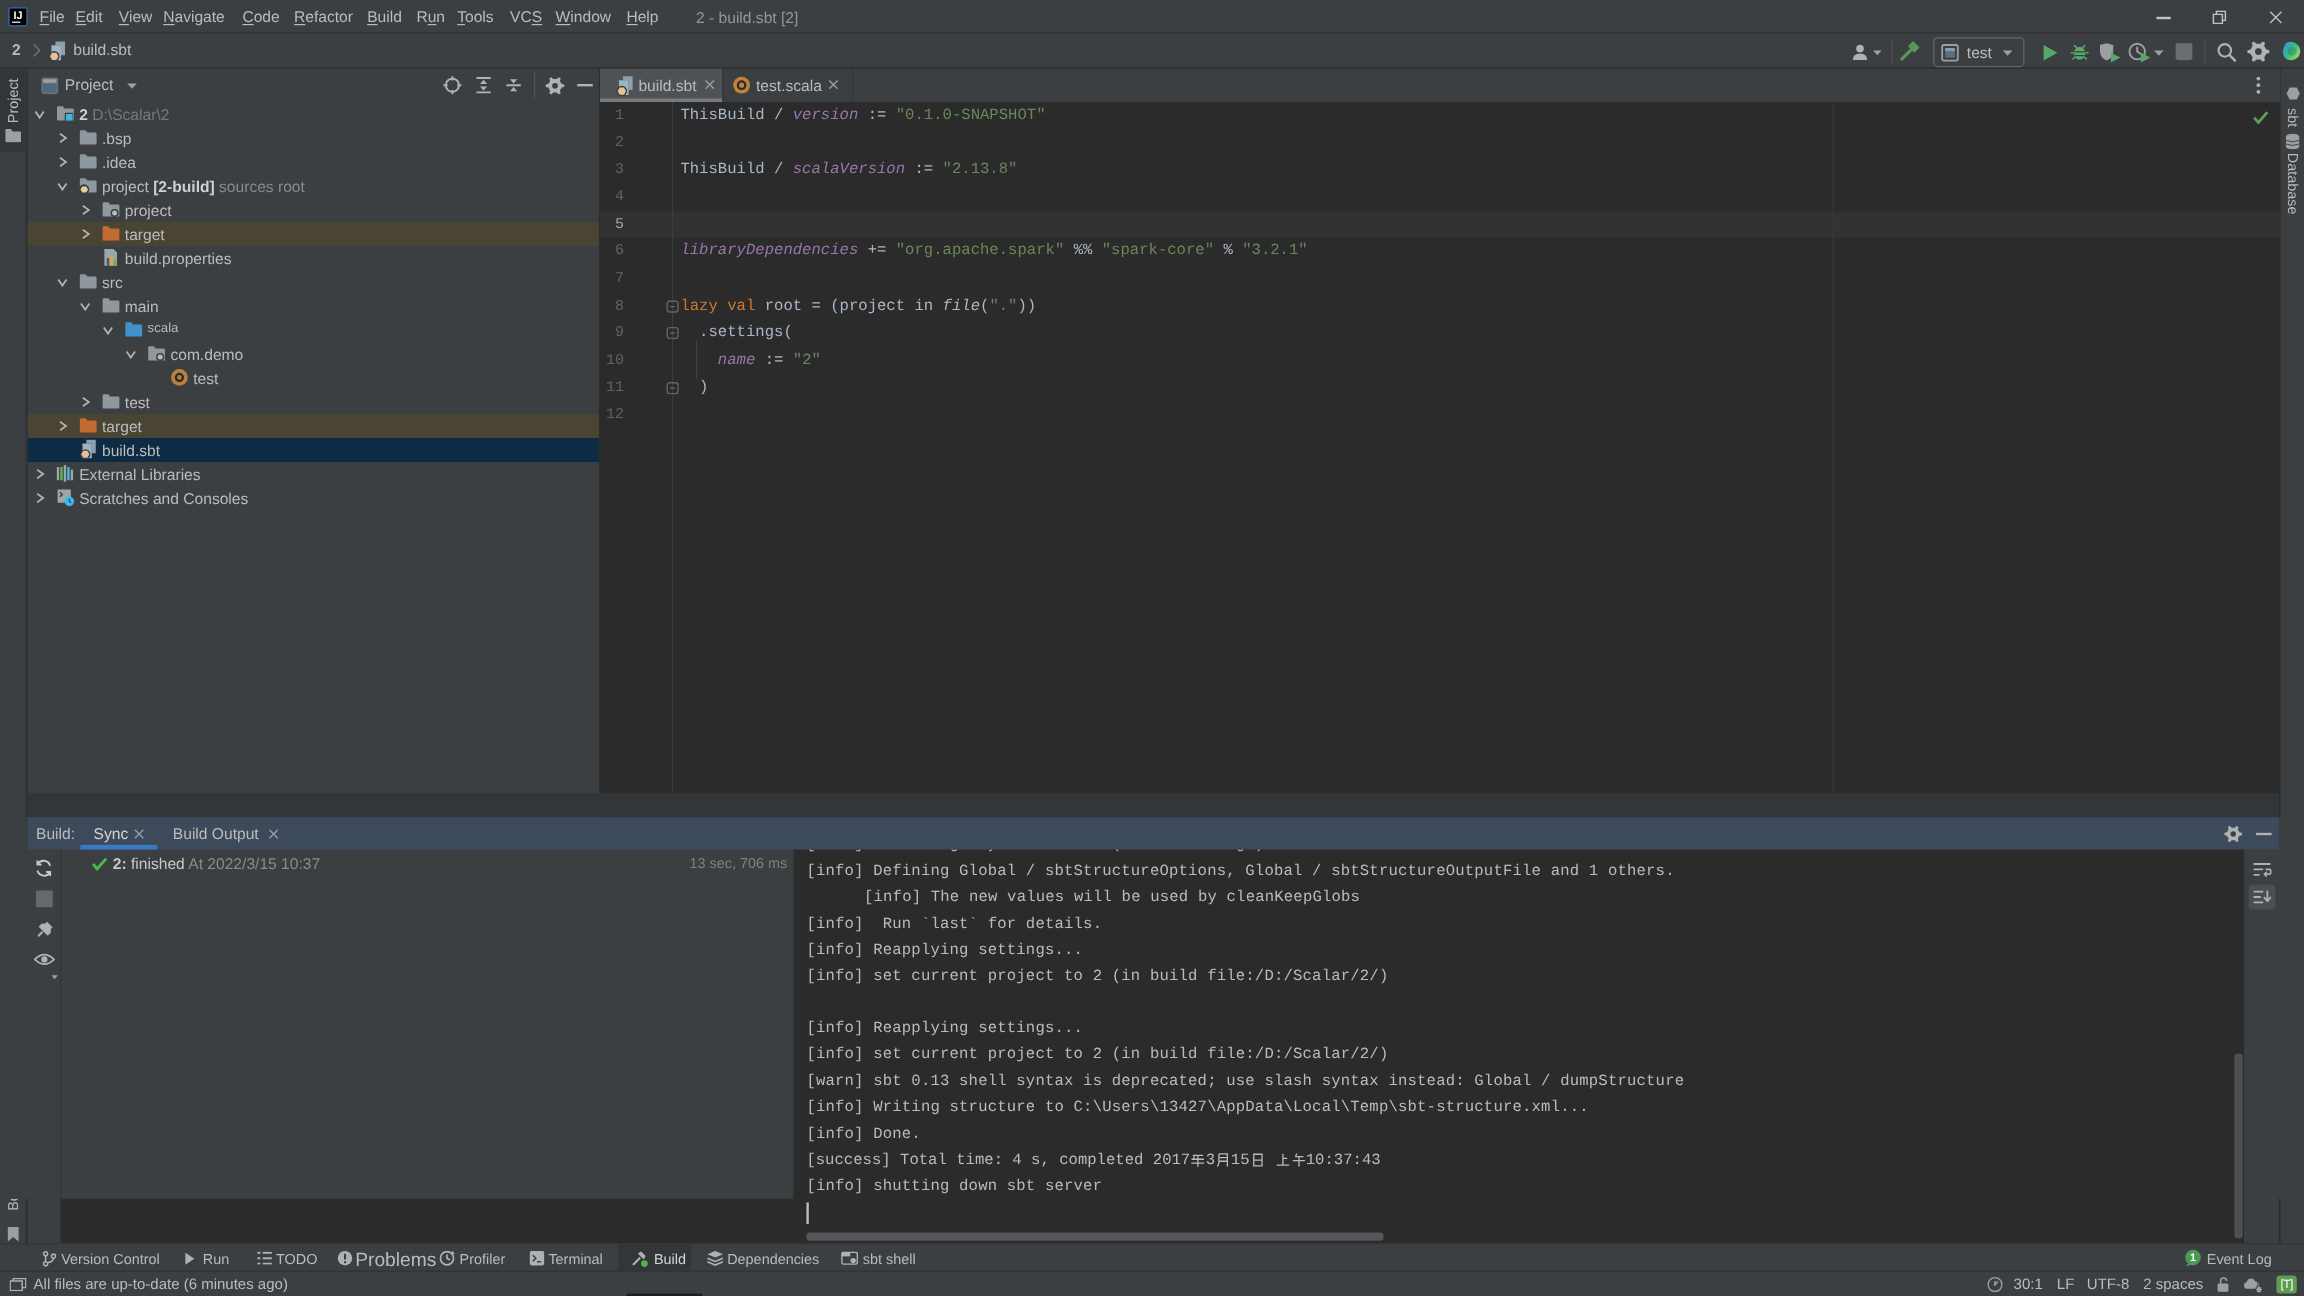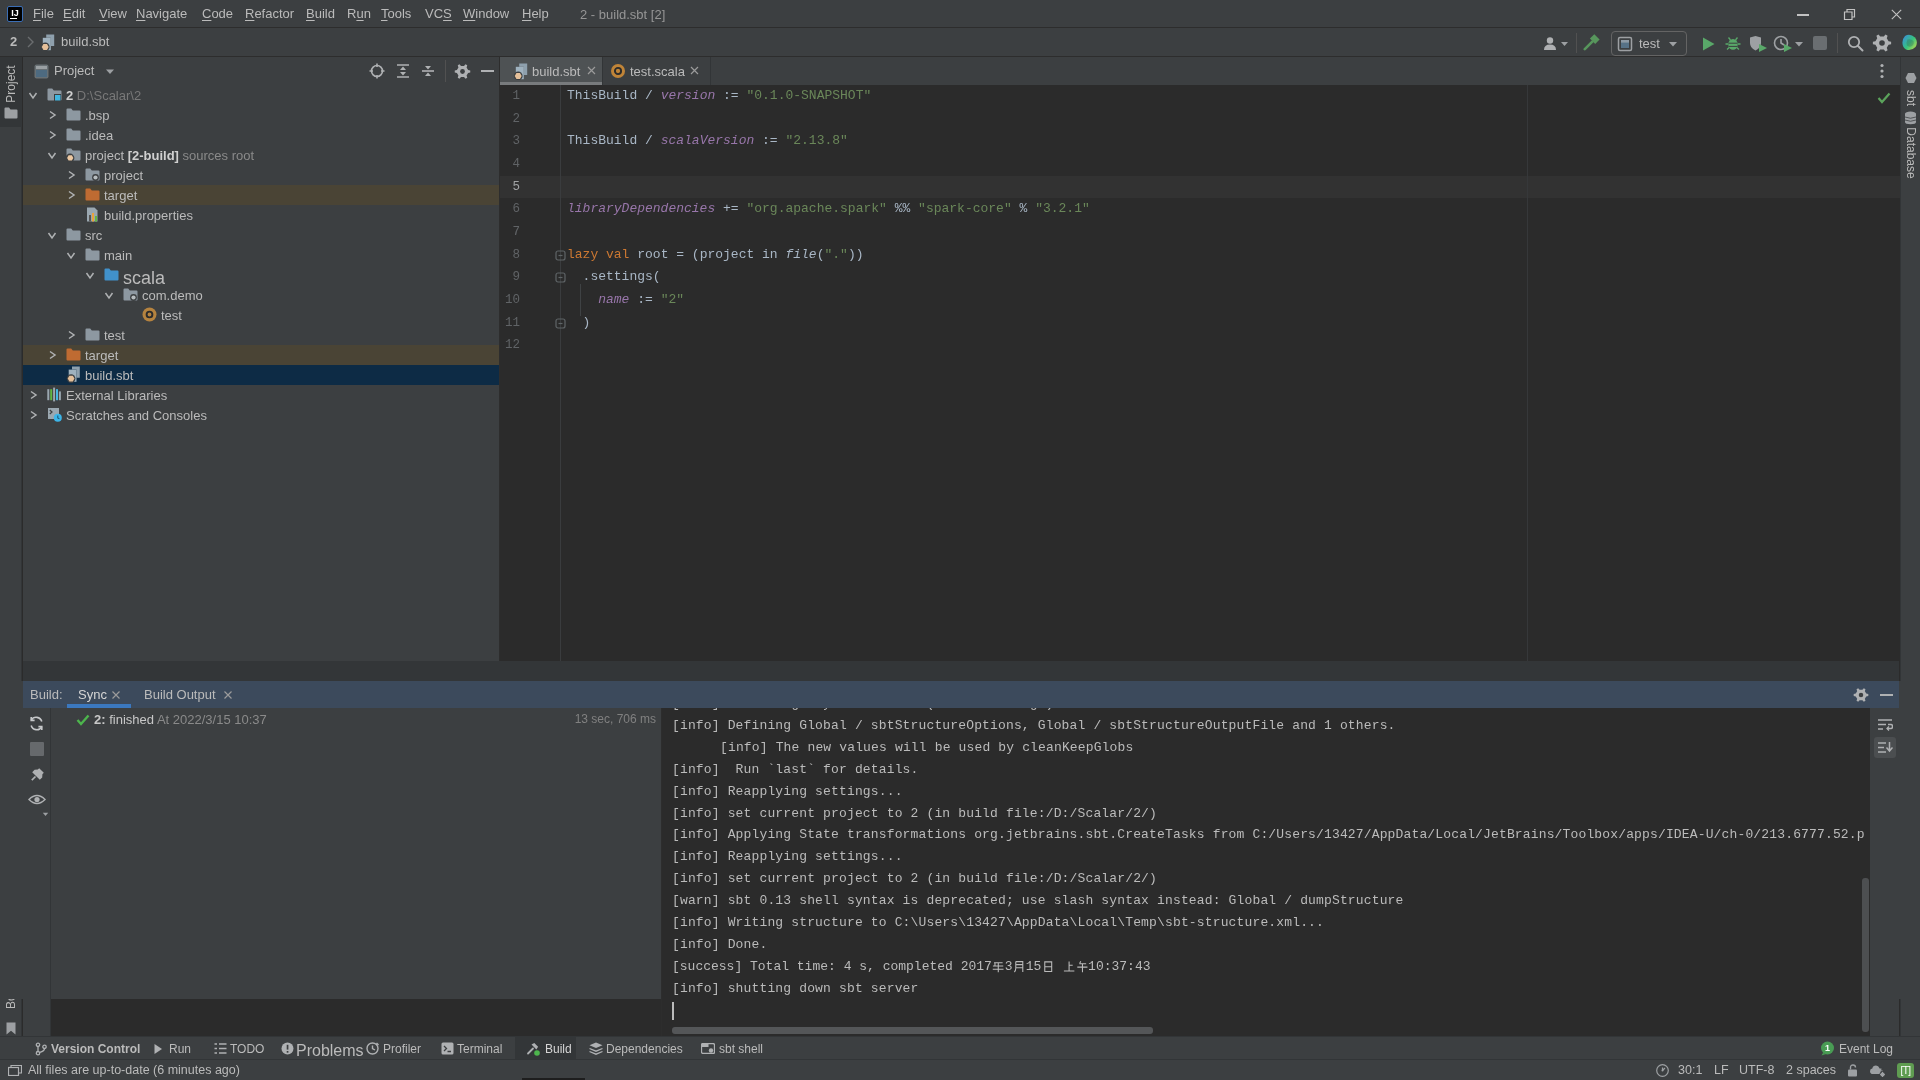--- a/index.html
+++ b/index.html
@@ -234,21 +234,21 @@
 <svg class="ab" style="left:62px;top:191px;" width="15" height="13" viewBox="0 0 15 13">
       <path d="M0.5 1.5 Q0.5 0.5 1.5 0.5 L5.2 0.5 L6.8 2.5 L13.5 2.5 Q14.5 2.5 14.5 3.5 L14.5 11.5 Q14.5 12.5 13.5 12.5 L1.5 12.5 Q0.5 12.5 0.5 11.5 Z" fill="#8d98a1"></path>
     </svg>
 <div class="ab" style="left:81px;top:191px;font-size:13px;color:#bbbbbb;white-space:nowrap;">main</div>
 <svg class="ab" style="left:62px;top:213px;" width="10" height="10" viewBox="0 0 10 10">
       <path d="M1.5 3 L5 8 L8.5 3" stroke="#afb1b3" stroke-width="1.5" fill="none"></path>
     </svg>
 <svg class="ab" style="left:81px;top:211px;" width="15" height="13" viewBox="0 0 15 13">
       <path d="M0.5 1.5 Q0.5 0.5 1.5 0.5 L5.2 0.5 L6.8 2.5 L13.5 2.5 Q14.5 2.5 14.5 3.5 L14.5 11.5 Q14.5 12.5 13.5 12.5 L1.5 12.5 Q0.5 12.5 0.5 11.5 Z" fill="#4191cb"></path>
     </svg>
-<div class="ab" style="left:100px;top:211px;font-size:18px;color:#bbbbbb;white-space:nowrap;">scala</div>
+<div class="ab" style="left:100px;top:211px;font-size:11px;color:#bbbbbb;white-space:nowrap;">scala</div>
 <svg class="ab" style="left:81px;top:233px;" width="10" height="10" viewBox="0 0 10 10">
       <path d="M1.5 3 L5 8 L8.5 3" stroke="#afb1b3" stroke-width="1.5" fill="none"></path>
     </svg>
 <svg class="ab" style="left:100px;top:231px;" width="15" height="13" viewBox="0 0 15 13">
       <path d="M0.5 1.5 Q0.5 0.5 1.5 0.5 L5.2 0.5 L6.8 2.5 L13.5 2.5 Q14.5 2.5 14.5 3.5 L14.5 11.5 Q14.5 12.5 13.5 12.5 L1.5 12.5 Q0.5 12.5 0.5 11.5 Z" fill="#8d98a1"></path>
       <circle cx="10.5" cy="9.5" r="3.4" fill="#3c3f41"></circle>
       <circle cx="10.5" cy="9.5" r="2.1" fill="#b6bcbf"></circle>
     </svg>
 <div class="ab" style="left:119px;top:231px;font-size:13px;color:#bbbbbb;white-space:nowrap;">com.demo</div>
 <svg class="ab" style="left:119px;top:250px;" width="15" height="15" viewBox="0 0 15 15">
@@ -430,21 +430,20 @@
 <div class="ab" style="left:94px;top:31px;font-size:13px;color:#c8c8c8;"><span class="b">2: </span><span>finished</span> <span style="color:#8a8a8a;">At 2022/3/15 10:37</span></div>
 <div class="ab" style="left:0;top:31px;width:656px;text-align:right;font-size:12px;color:#808080;">13 sec, 706 ms</div>
 <div class="ab" style="left:661px;top:27px;width:1px;height:328px;background:#2d2d2d;"></div>
 <div class="ab" style="left:662px;top:27px;width:1208px;height:328px;background:#2b2b2b;overflow:hidden;">
       <div class="ab mono" style="left:10px;top:-15.0px;font-size:13px;letter-spacing:0.15px;line-height:21.9px;white-space:pre;color:#bbbbbb;">[info] Resolving key references (22435 settings) ...</div>
 <div class="ab mono" style="left:10px;top:6.9px;font-size:13px;letter-spacing:0.15px;line-height:21.9px;white-space:pre;color:#bbbbbb;">[info] Defining Global / sbtStructureOptions, Global / sbtStructureOutputFile and 1 others.</div>
 <div class="ab mono" style="left:10px;top:28.8px;font-size:13px;letter-spacing:0.15px;line-height:21.9px;white-space:pre;color:#bbbbbb;margin-left:48px;">[info] The new values will be used by cleanKeepGlobs</div>
 <div class="ab mono" style="left:10px;top:50.7px;font-size:13px;letter-spacing:0.15px;line-height:21.9px;white-space:pre;color:#bbbbbb;">[info]  Run `last` for details.</div>
 <div class="ab mono" style="left:10px;top:72.6px;font-size:13px;letter-spacing:0.15px;line-height:21.9px;white-space:pre;color:#bbbbbb;">[info] Reapplying settings...</div>
 <div class="ab mono" style="left:10px;top:94.5px;font-size:13px;letter-spacing:0.15px;line-height:21.9px;white-space:pre;color:#bbbbbb;">[info] set current project to 2 (in build file:/D:/Scalar/2/)</div>
-<div class="ab mono" style="left:10px;top:116.4px;font-size:13px;letter-spacing:0.15px;line-height:21.9px;white-space:pre;color:#bbbbbb;">[info] Applying State transformations org.jetbrains.sbt.CreateTasks from C:/Users/13427/AppData/Local/JetBrains/Toolbox/apps/IDEA-U/ch-0/213.6777.52.p</div>
 <div class="ab mono" style="left:10px;top:138.3px;font-size:13px;letter-spacing:0.15px;line-height:21.9px;white-space:pre;color:#bbbbbb;">[info] Reapplying settings...</div>
 <div class="ab mono" style="left:10px;top:160.2px;font-size:13px;letter-spacing:0.15px;line-height:21.9px;white-space:pre;color:#bbbbbb;">[info] set current project to 2 (in build file:/D:/Scalar/2/)</div>
 <div class="ab mono" style="left:10px;top:182.1px;font-size:13px;letter-spacing:0.15px;line-height:21.9px;white-space:pre;color:#bbbbbb;">[warn] sbt 0.13 shell syntax is deprecated; use slash syntax instead: Global / dumpStructure</div>
 <div class="ab mono" style="left:10px;top:204.0px;font-size:13px;letter-spacing:0.15px;line-height:21.9px;white-space:pre;color:#bbbbbb;">[info] Writing structure to C:\Users\13427\AppData\Local\Temp\sbt-structure.xml...</div>
 <div class="ab mono" style="left:10px;top:225.9px;font-size:13px;letter-spacing:0.15px;line-height:21.9px;white-space:pre;color:#bbbbbb;">[info] Done.</div>
 <div class="ab mono" style="left:10px;top:247.8px;height:21.9px;font-size:13px;white-space:pre;color:#bbbbbb;display:flex;align-items:center;"><span>[success] Total time: 4 s, completed 2017</span><svg style="display:inline-block;margin:0 0.5px;" width="12" height="13" viewBox="0 0 13 13">
           <path d="M2.2 2.5 L11.5 2.5 M1 6 L12.2 6 M0.8 9.5 L12.5 9.5 M6.8 2.5 L6.8 12.8 M3.2 2.5 L3.2 6" stroke="#bbbbbb" stroke-width="1.15" fill="none"></path>
         </svg><span>3</span><svg style="display:inline-block;margin:0 0.5px;" width="12" height="13" viewBox="0 0 13 13">
           <path d="M3 1.2 L10.6 1.2 L10.6 12.5 M3 1.2 L3 8.5 Q3 11.5 1.4 12.5 M3.6 4.5 L10 4.5 M3.6 7.8 L10 7.8" stroke="#bbbbbb" stroke-width="1.15" fill="none"></path>
         </svg><span>15</span><svg style="display:inline-block;margin:0 0.5px;" width="12" height="13" viewBox="0 0 13 13">
@@ -471,21 +470,21 @@
 <div class="ab" style="left:672px;top:346px;width:481px;height:7px;background:#545658;border-radius:3px;"></div>
 <div class="ab" style="left:1862px;top:197px;width:7px;height:154px;background:#4d4f51;border-radius:3px;"></div>
 </div>
 <div class="ab" style="left:0;top:1036px;width:1920px;height:23px;background:#3c3f41;border-top:1px solid #323537;">
 <svg class="ab" style="left:35px;top:5px;" width="12" height="14" viewBox="0 0 12 14">
 <circle cx="3" cy="2.8" r="1.7" fill="none" stroke="#afb1b3" stroke-width="1.3"></circle>
 <circle cx="3" cy="11.2" r="1.7" fill="none" stroke="#afb1b3" stroke-width="1.3"></circle>
 <circle cx="9.5" cy="4.8" r="1.7" fill="none" stroke="#afb1b3" stroke-width="1.3"></circle>
 <path d="M3 4.6 L3 9.4 M9.5 6.6 Q9.5 9.3 4.8 10.3" stroke="#afb1b3" stroke-width="1.3" fill="none"></path>
     </svg>
-<div class="ab" style="left:51px;top:5px;font-size:12px;color:#bbbbbb;font-weight:bold;">Version Control</div>
+<div class="ab" style="left:51px;top:5px;font-size:12px;color:#bbbbbb;">Version Control</div>
 <svg class="ab" style="left:153px;top:6px;" width="10" height="12" viewBox="0 0 10 12">
       <path d="M1.5 1 L9 6 L1.5 11 Z" fill="#afb1b3"></path>
     </svg>
 <div class="ab" style="left:169px;top:5px;font-size:12px;color:#bbbbbb;">Run</div>
 <svg class="ab" style="left:214px;top:6px;" width="13" height="11" viewBox="0 0 13 11">
 <path d="M0.5 1 L3 1 M0.5 5.5 L3 5.5 M0.5 10 L3 10 M5 1 L12.5 1 M5 5.5 L12.5 5.5 M5 10 L12.5 10" stroke="#afb1b3" stroke-width="1.6"></path>
     </svg>
 <div class="ab" style="left:230px;top:5px;font-size:12px;color:#bbbbbb;">TODO</div>
 <svg class="ab" style="left:281px;top:5px;" width="13" height="13" viewBox="0 0 13 13">
 <circle cx="6.5" cy="6.5" r="6" fill="#afb1b3"></circle>

